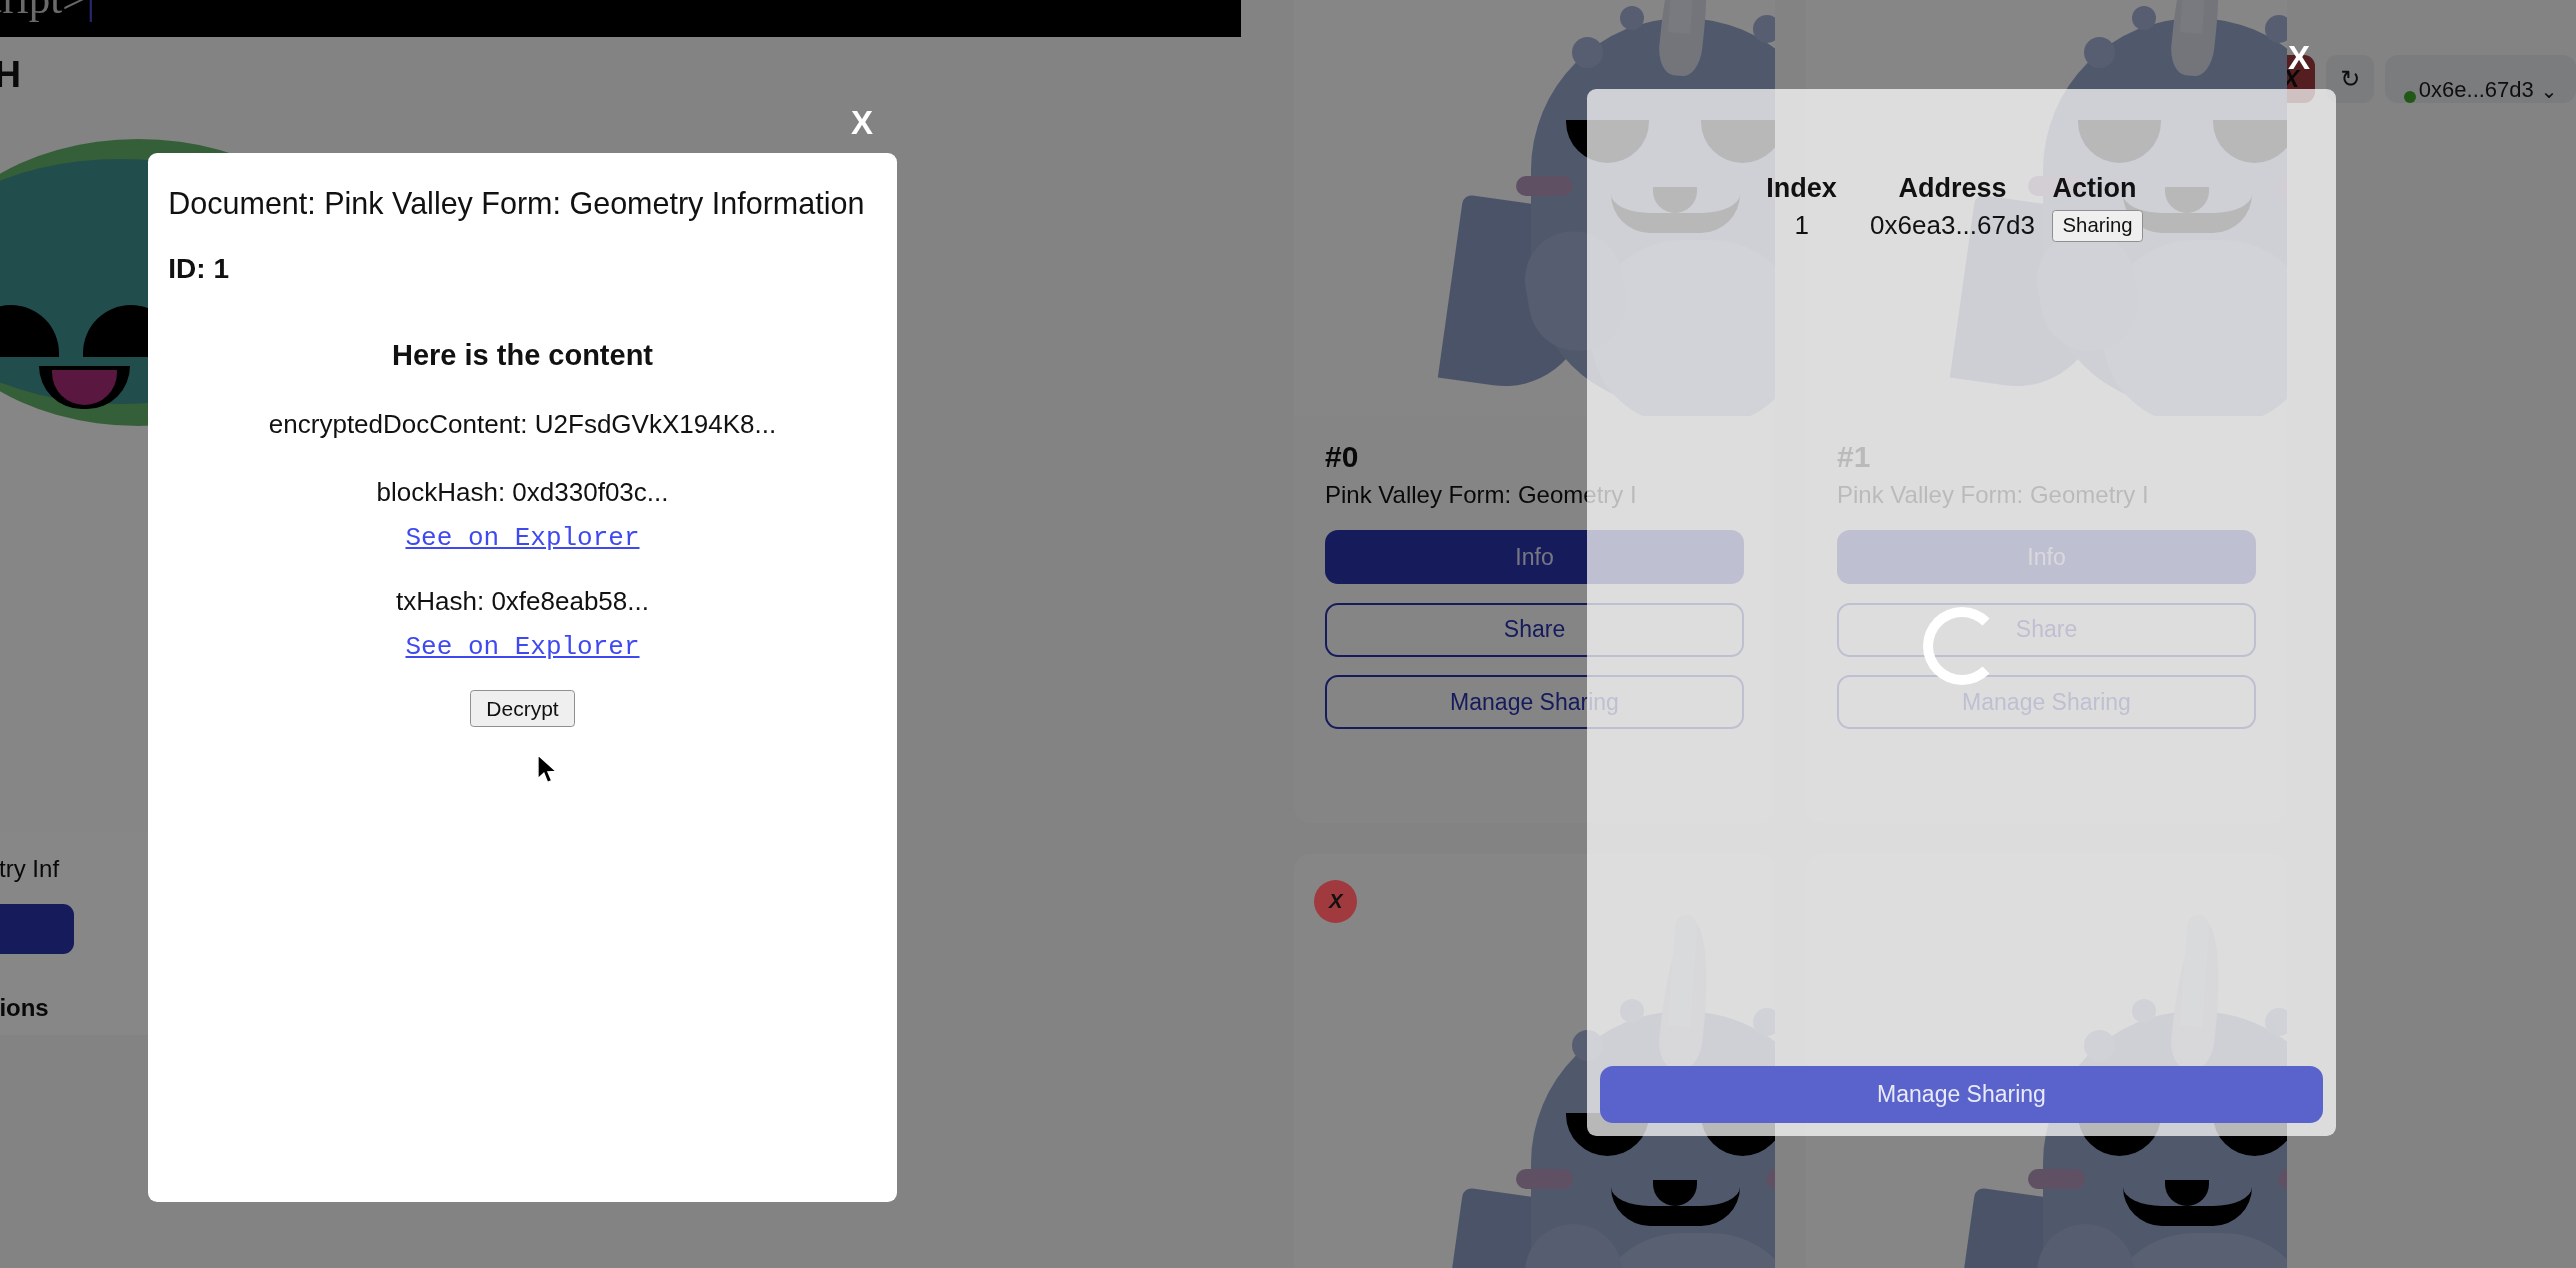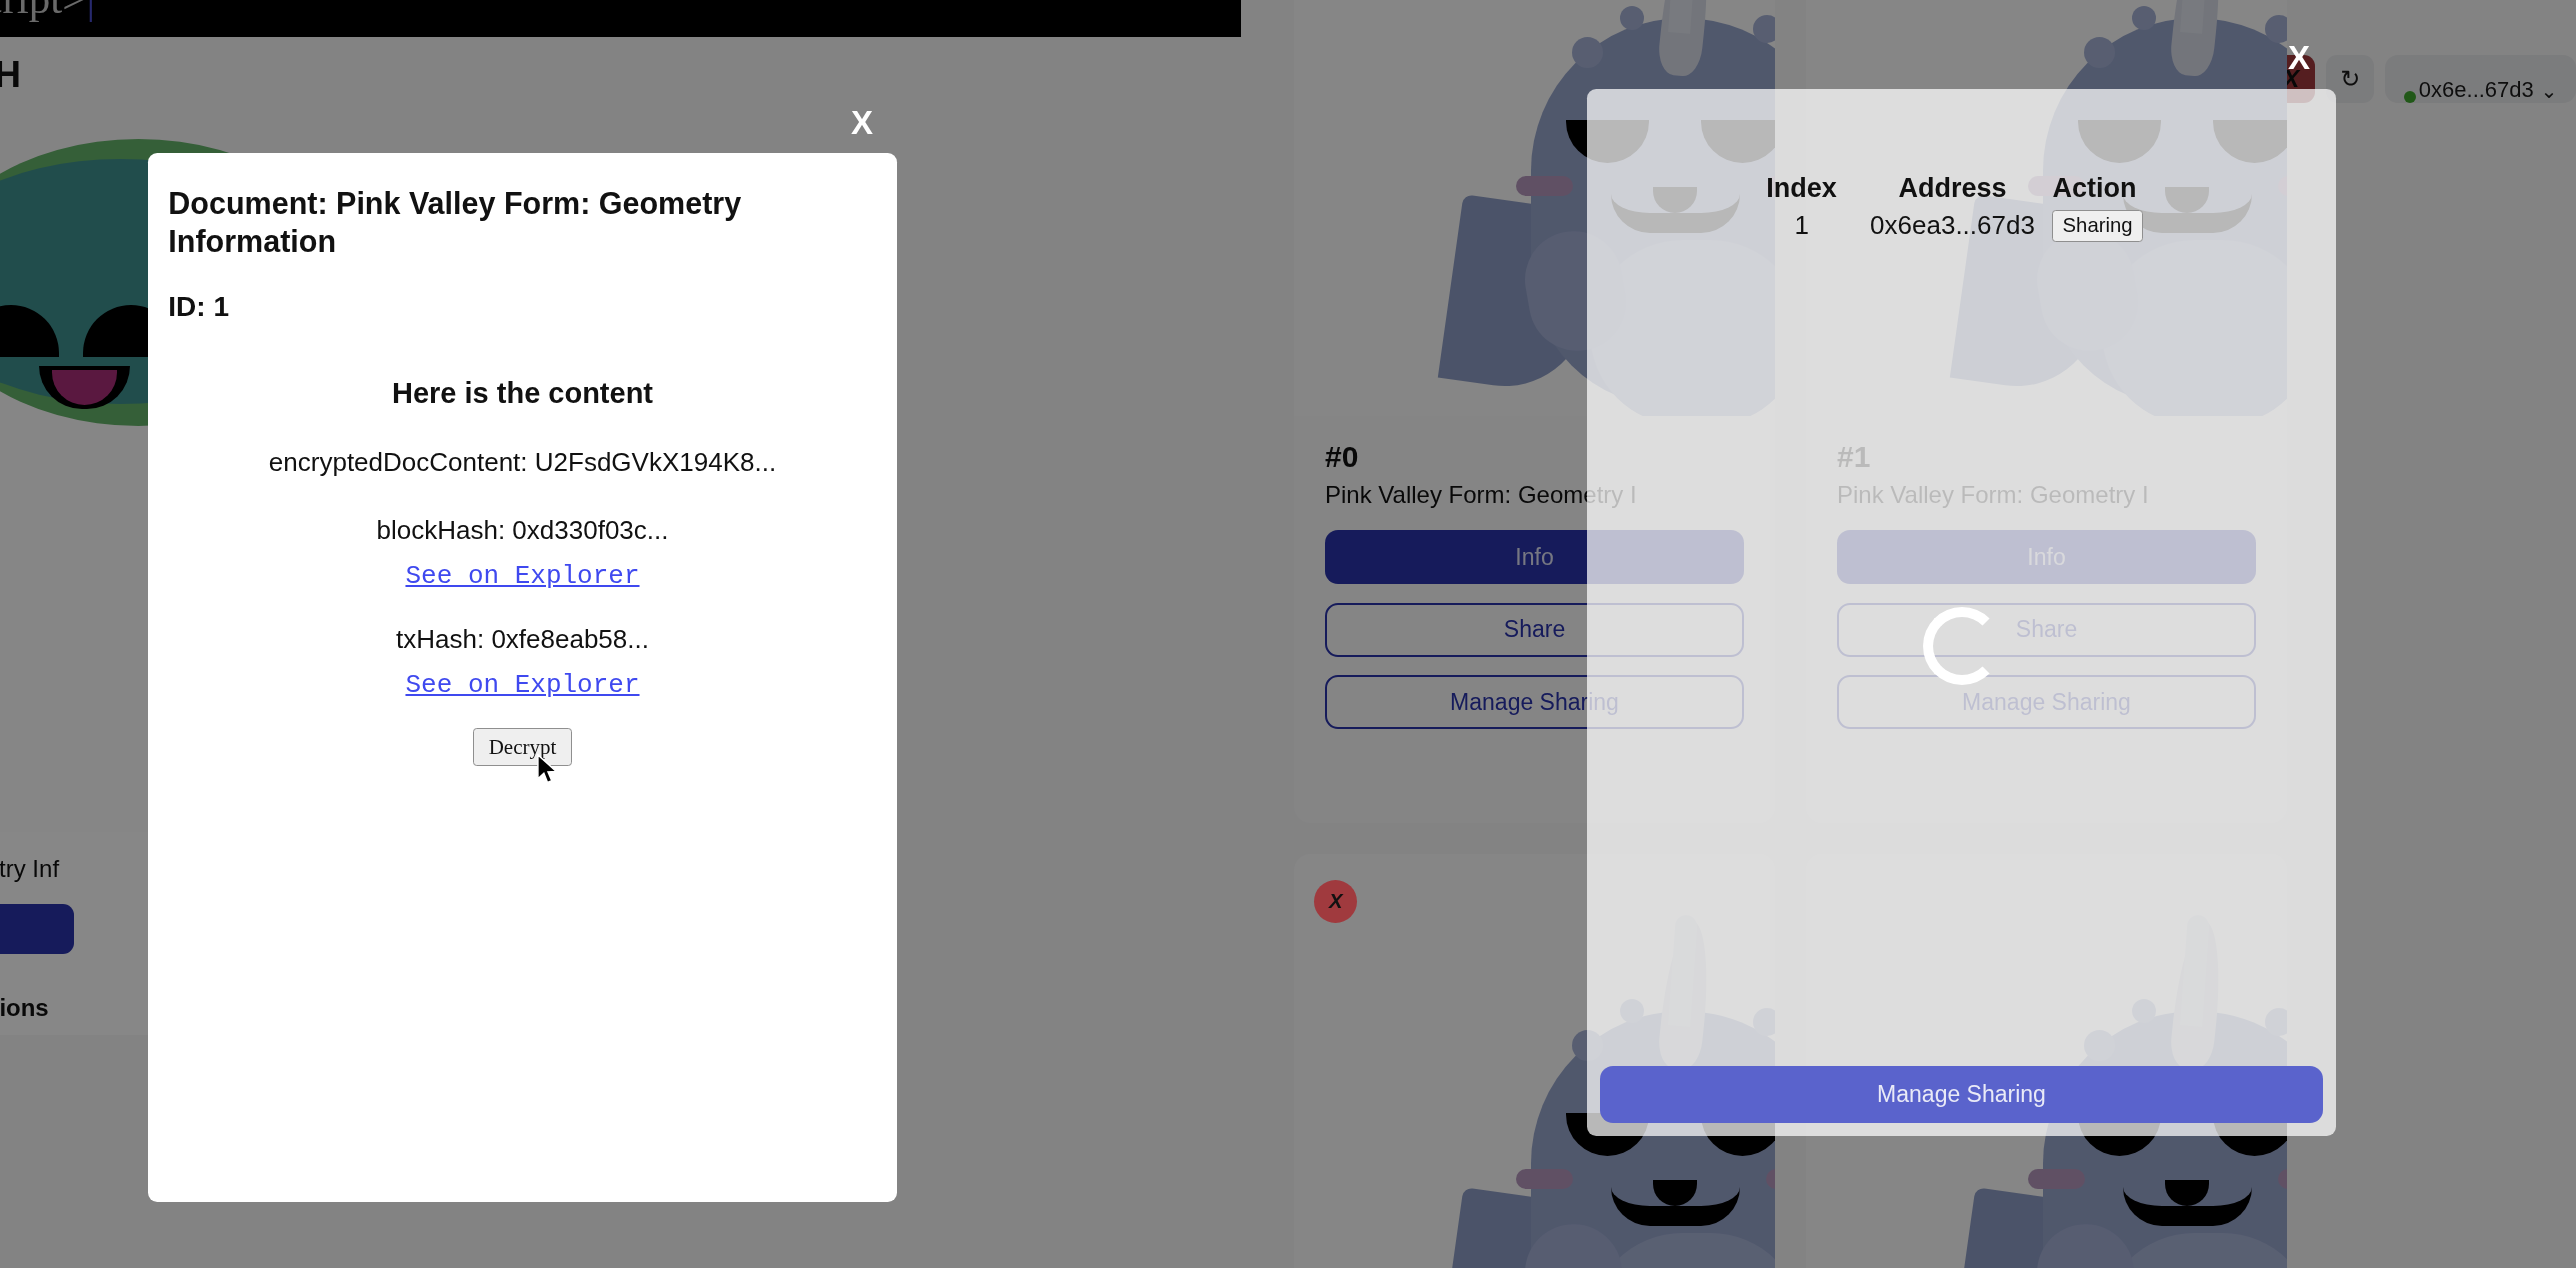--- a/index.html
+++ b/index.html
@@ -226,21 +226,21 @@
     font-size:33px; font-weight:bold; color:#ffffff; cursor:pointer;
     line-height:1;
   }
   .doc-modal {
     position:absolute; left:148px; top:153px;
     width:749px; height:1049px;
     background:#ffffff; border-radius:9.2px;
     padding:31px 20.3px;
   }
   .doc-modal h2 {
-    font-size:30.5px; font-weight:bold; color:#111;
+    font-size:30.5px; font-weight:normal; color:#111;
     line-height:1.25; padding:0 0 0 0;
   }
   .doc-modal .doc-id {
     font-size:28px; font-weight:bold; color:#111; margin-top:31px;
   }
   .doc-modal .content-head {
     text-align:center; font-size:29px; font-weight:bold; color:#111;
     margin-top:54px;
   }
   .doc-modal .kv {
@@ -248,21 +248,21 @@
   }
   .doc-modal .kv.tight { margin-top:33px; }
   .doc-modal .explorer-link {
     display:block; text-align:center; font-size:26px;
     color:#3f49ef; text-decoration:underline; margin-top:15px; cursor:pointer;font-family:Liberation Mono, monospace;
   }
   .decrypt-wrap { display:flex; justify-content:center; margin-top:28px; }
   .decrypt-btn {
     background:#efefef; border:1.4px solid #8f8f8f; border-radius:3.7px;
     font-size:21px; color:#111; padding:5.5px 15px; cursor:pointer;
-    font-family:Liberation Serif, serif;
+    font-family:Liberation Sans, sans-serif;
   }
   .cursor {
     position:absolute; left:534px; top:754px; width:0; height:0;
     border-left:2.8px solid transparent;
   }
   .cursor svg { position:absolute; left:0; top:0; }
 
   
   .close-x-right {
     position:absolute; left:2288px; top:41px;

